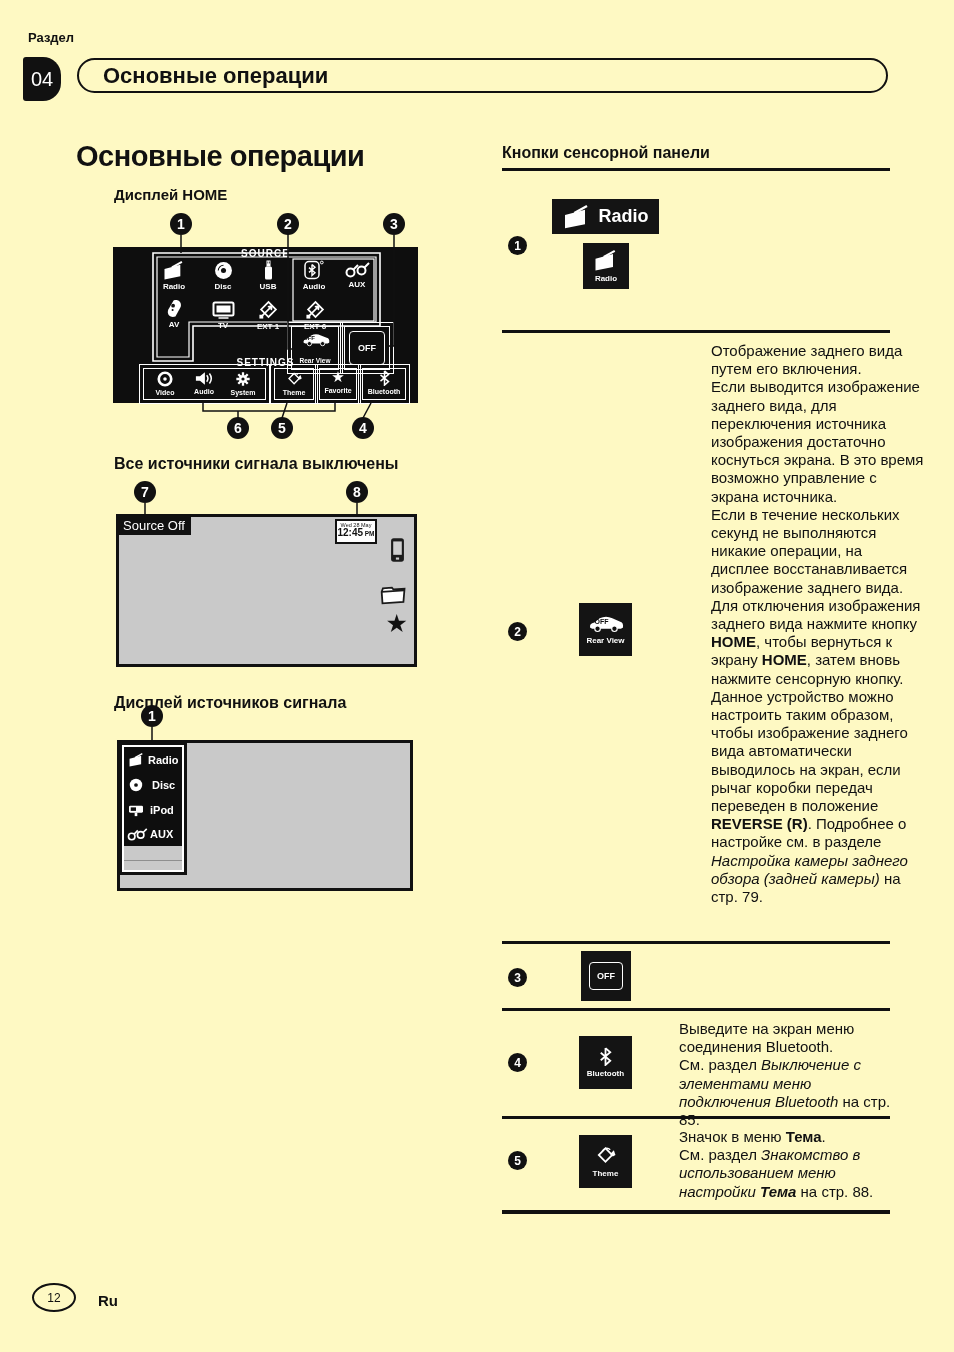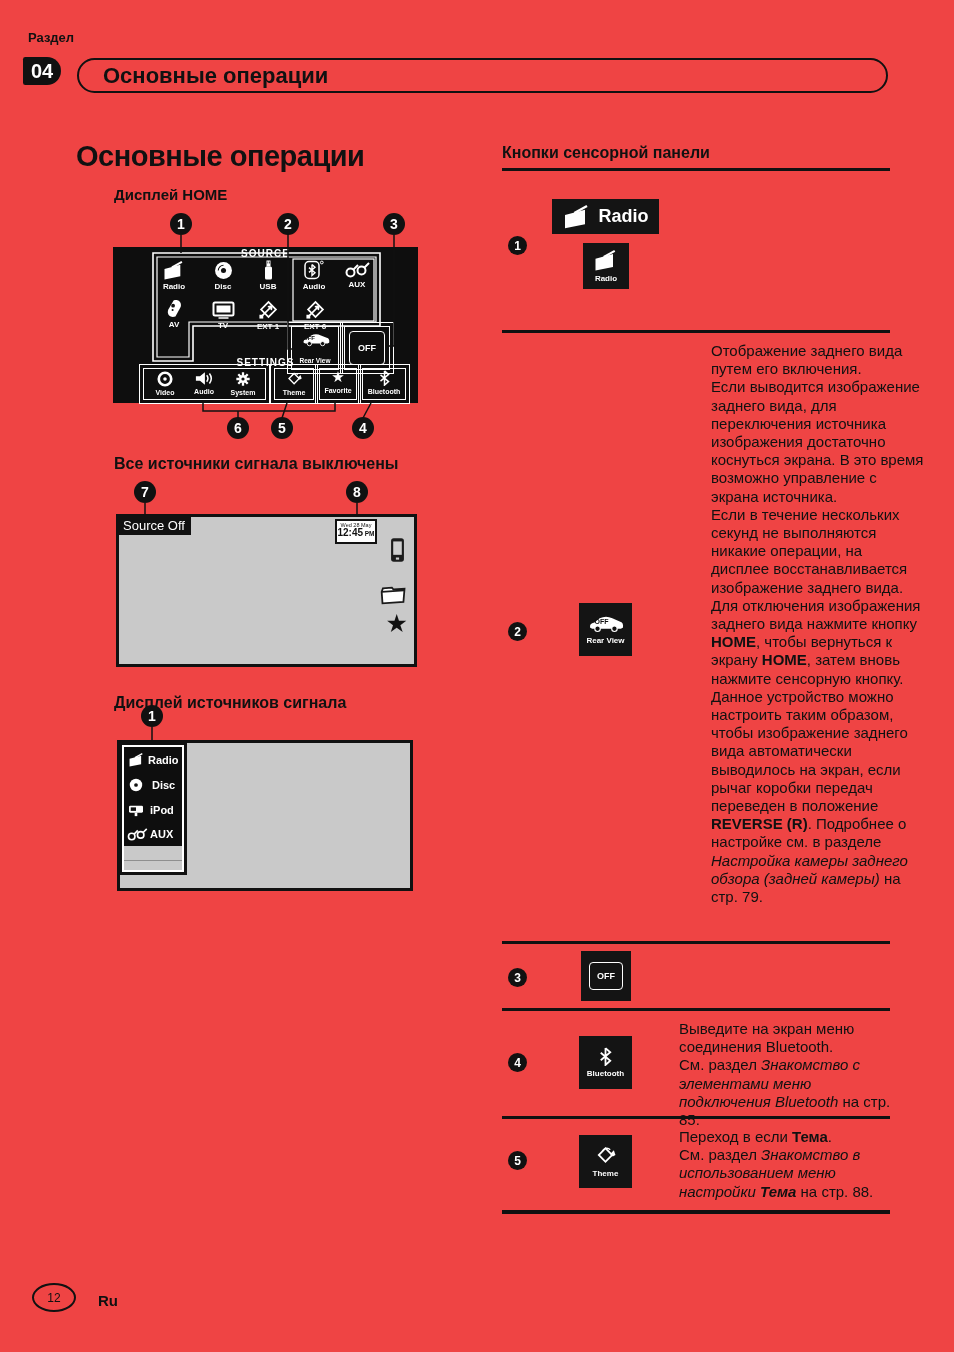--- a/index.html
+++ b/index.html
@@ -1,16 +1,16 @@
 <!DOCTYPE html>
 <html><head>
 <meta charset="utf-8">
 <style>
   html,body{margin:0;padding:0;background:#888;}
-  #page{position:relative;width:954px;height:1352px;background:#ef4444;margin:0 auto;
+  #page{position:relative;width:954px;height:1352px;background:#fef9c3;margin:0 auto;
         font-family:"Liberation Sans","DejaVu Sans",sans-serif;color:#111;overflow:hidden;}
   .abs{position:absolute;}
   .bold{font-weight:bold;}
   .callout{position:absolute;width:22px;height:22px;border-radius:50%;background:#111;color:#fff;
            display:flex;align-items:center;justify-content:center;font-size:14px;font-weight:bold;}
   .callout.sm{width:19px;height:19px;font-size:12px;}
   .scr-black{position:absolute;background:#0e0e0e;}
   .scr-gray{position:absolute;background:#c9c9c9;border:3px solid #111;box-sizing:border-box;}
   .tile{position:absolute;display:flex;flex-direction:column;align-items:center;color:#fff;}
   .tile .lbl{font-size:8px;font-weight:bold;margin-top:2px;white-space:nowrap;}
@@ -22,21 +22,21 @@
   .btn-tile{position:absolute;background:#141414;display:flex;flex-direction:column;align-items:center;justify-content:center;color:#fff;}
   .btn-tile .lbl{font-size:8px;font-weight:bold;margin-top:3px;}
   svg{display:block;}
 </style>
 </head>
 <body>
 
 <div id="page">
 
   <div class="abs bold" style="left:28px;top:30px;font-size:13px;">Раздел</div>
-  <div class="abs" style="left:23px;top:57px;width:38px;height:28px;background:#111;border-radius:3px 18px 18px 3px;display:flex;align-items:center;justify-content:center;color:#fff;font-size:20px;font-weight:bold;">04</div>
+  <div class="abs" style="left:23px;top:57px;width:38px;height:44px;background:#111;border-radius:3px 18px 18px 3px;display:flex;align-items:center;justify-content:center;color:#fff;font-size:20px;font-weight:normal;">04</div>
   <div class="abs" style="left:77px;top:58px;width:811px;height:35px;border:2.5px solid #111;border-radius:19px;box-sizing:border-box;display:flex;align-items:center;">
     <span class="bold" style="font-size:22px;margin-left:24px;">Основные операции</span>
   </div>
 
   <div class="abs bold" style="left:76px;top:140px;font-size:29px;letter-spacing:-0.5px;">Основные операции</div>
   <div class="abs bold" style="left:114px;top:186px;font-size:15px;">Дисплей HOME</div>
 
   <div class="callout" style="left:170px;top:213px;">1</div>
   <div class="callout" style="left:277px;top:213px;">2</div>
   <div class="callout" style="left:383px;top:213px;">3</div>
@@ -339,30 +339,30 @@
   </div>
 
   <div class="callout sm" style="left:508px;top:1053px;">4</div>
   <div class="btn-tile" style="left:579px;top:1036px;width:53px;height:53px;">
     <svg width="15" height="19" viewBox="0 0 14 18">
         <path d="M7 1 V17 L11.5 13 L2.5 5.5 M7 1 L11.5 5 L2.5 12.5" stroke="#fff" stroke-width="1.7" fill="none"></path>
       </svg>
     <span class="lbl">Bluetooth</span>
   </div>
   <div class="rowtext" style="top:1020px;"><span>Выведите на экран меню соединения Bluetooth.
-См. раздел </span><span class="i">Знакомство с элементами меню подключения Bluetooth</span><span> на стр. 85.</span></div>
+См. раздел </span><span class="i">Выключение с элементами меню подключения Bluetooth</span><span> на стр. 85.</span></div>
 
   <div class="callout sm" style="left:508px;top:1151px;">5</div>
   <div class="btn-tile" style="left:579px;top:1135px;width:53px;height:53px;">
     <svg width="22" height="21" viewBox="0 0 20 20">
         <rect x="5" y="5" width="9" height="9" transform="rotate(45 9.5 9.5)" fill="none" stroke="#fff" stroke-width="1.7"></rect>
         <path d="M6.5 6 a4.5 4.5 0 0 1 7.5 -1.5" fill="none" stroke="#fff" stroke-width="1.3"></path>
         <path d="M14 8.5 l3.5 -3.5 l1.5 4.5 l-2.5 1.5 Z" fill="#fff"></path>
       </svg>
     <span class="lbl">Theme</span>
   </div>
-  <div class="rowtext" style="top:1128px;"><span>Переход в если </span><span class="b">Тема</span><span>.
+  <div class="rowtext" style="top:1128px;"><span>Значок в меню </span><span class="b">Тема</span><span>.
 См. раздел </span><span class="i">Знакомство в использованием меню настройки </span><span class="b i">Тема</span><span> на стр. 88.</span></div>
 
   <div class="abs" style="left:32px;top:1283px;width:44px;height:29px;border:2.5px solid #111;border-radius:50%;box-sizing:border-box;display:flex;align-items:center;justify-content:center;font-size:12px;font-weight:normal;">12</div>
   <div class="abs bold" style="left:98px;top:1292px;font-size:15px;">Ru</div>
 
 </div>
 
 </body></html>

